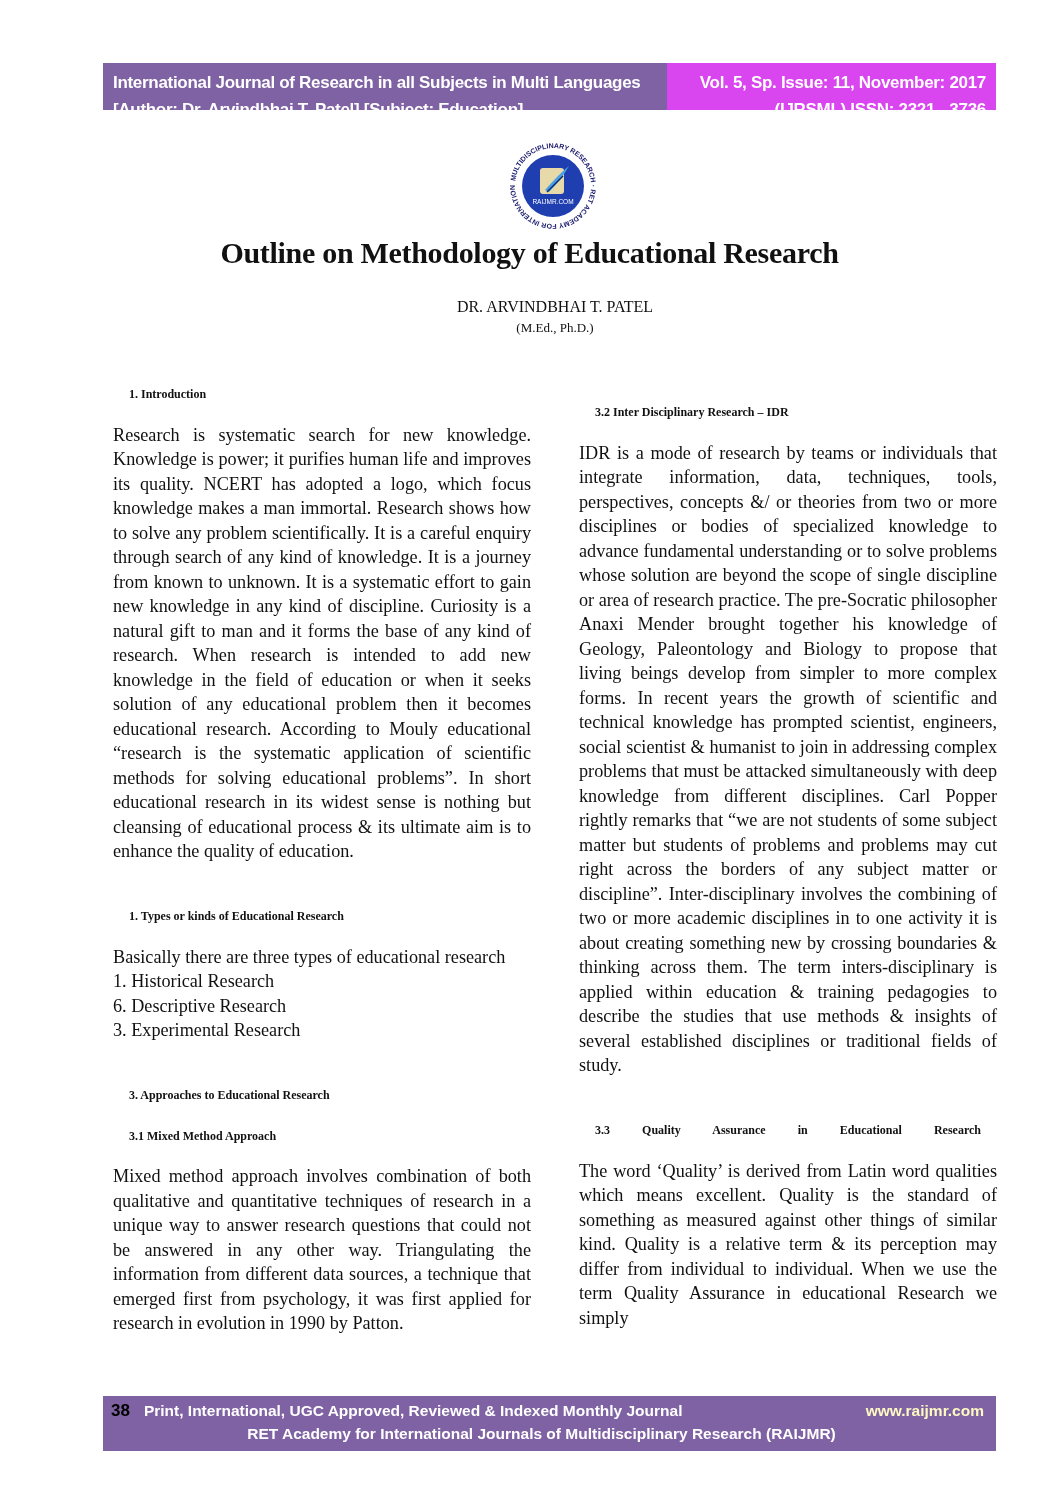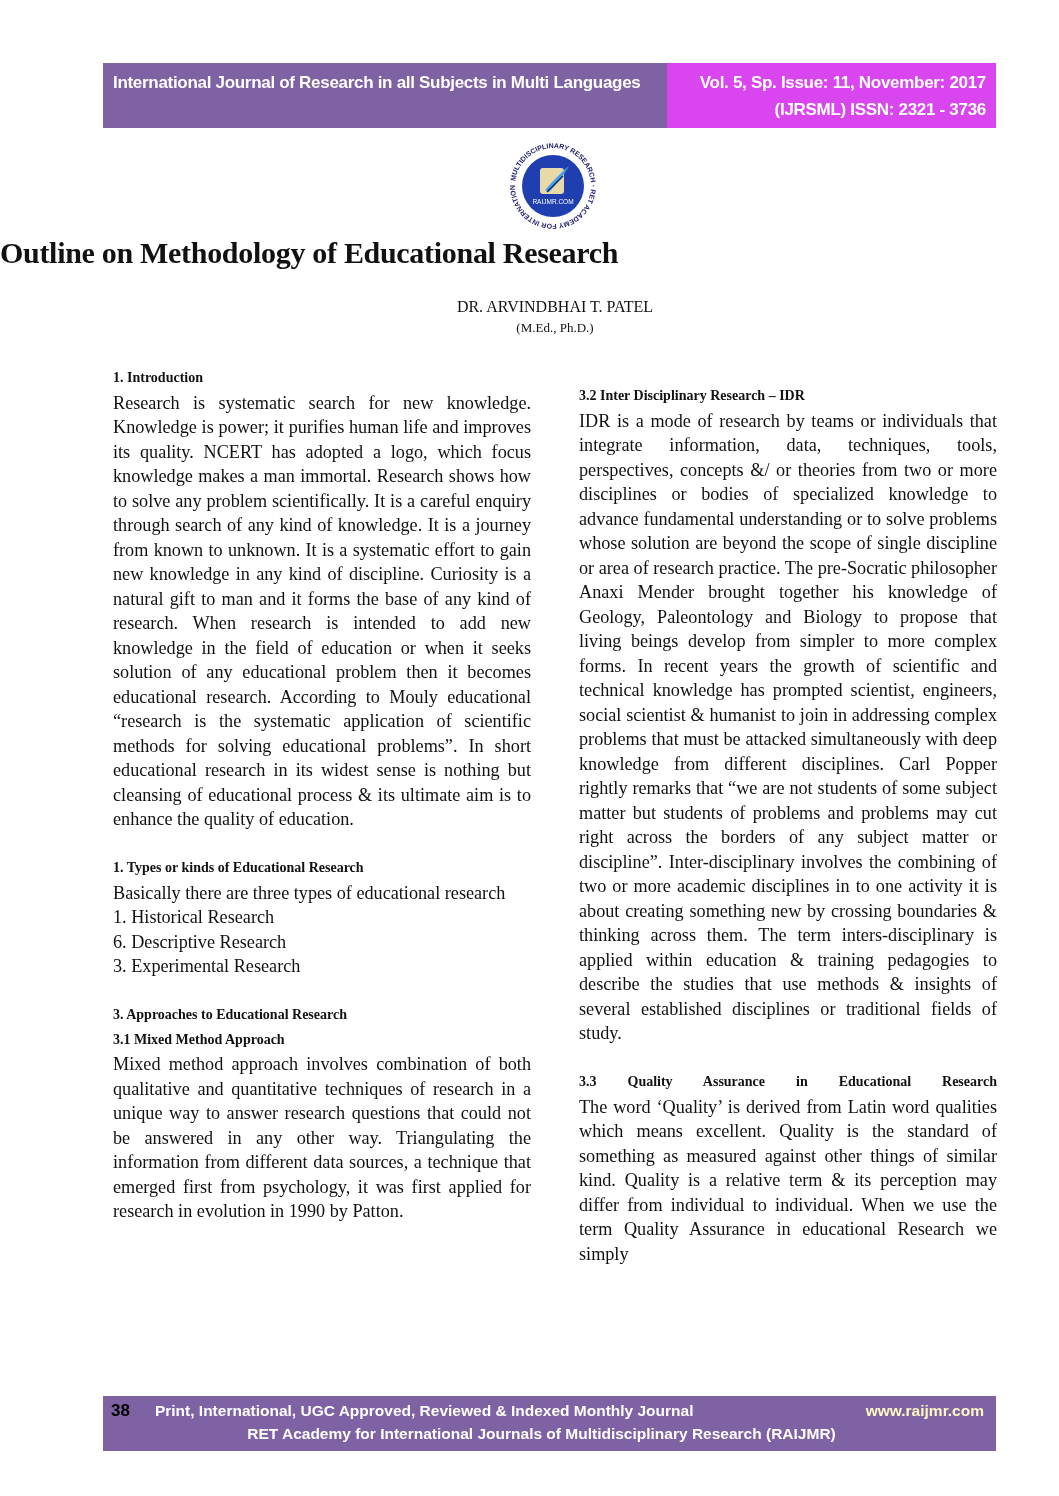--- a/index.html
+++ b/index.html
@@ -1,49 +1,50 @@
 <!DOCTYPE html>
 <html><head>
 <meta charset="utf-8">
 <style>
   html, body { margin: 0; padding: 0; background: #ffffff; }
   body { width: 1059px; height: 1496px; position: relative; overflow: hidden; font-family: "Liberation Serif", serif; color: #111; }
 
-  .hdr { position: absolute; left: 103px; top: 63px; width: 893px; height: 65px; display: flex; }
+  .hdr { position: absolute; left: 103px; top: 63px; width: 893px; height: 47px; display: flex; }
   .hdr-left { background: #7f62a3; width: 564px; color: #fff; font-family: "Liberation Sans", sans-serif; font-weight: bold; font-size: 17px; padding: 6px 0 0 10px; box-sizing: border-box; line-height: 27px; letter-spacing: -0.3px; }
   .hdr-right { background: #d946ef; flex: 1; color: #fff; font-family: "Liberation Sans", sans-serif; font-weight: bold; font-size: 17px; text-align: right; padding: 6px 10px 0 0; box-sizing: border-box; line-height: 27px; letter-spacing: -0.3px; }
 
   .logo { position: absolute; left: 507px; top: 140px; width: 92px; height: 92px; }
 
-  .title { position: absolute; left: 0; width: 1059px; top: 236px; text-align: left; font-weight: bold; font-size: 30px; letter-spacing: -0.3px; }
+  .title { position: absolute; left: 0; width: 1059px; top: 236px; text-align: center; font-weight: bold; font-size: 30px; letter-spacing: -0.3px; }
   .author { position: absolute; left: 0; width: 1110px; top: 298px; text-align: center; font-size: 16px; }
   .quals { position: absolute; left: 0; width: 1110px; top: 320px; text-align: center; font-size: 13px; }
 
   .col { position: absolute; width: 418px; font-size: 18.2px; line-height: 24.5px; }
   .col-left { left: 113px; top: 366px; }
   .col-right { left: 579px; top: 384px; }
   .col p { margin: 0; text-align: justify; text-align-last: left; }
-  .col h3 { margin: 0; font-size: 14px; font-weight: bold; }
+  .col h3 { margin: 16px; font-size: 12px; font-weight: bold; }
   .col .gap { height: 24.5px; }
   .col ul { list-style: none; margin: 0; padding: 0; }
   .h-justify { text-align: justify; text-align-last: justify; }
 
   .ftr { position: absolute; left: 103px; top: 1396px; width: 893px; height: 55px; background: #7f62a3; font-family: "Liberation Sans", sans-serif; font-weight: bold; font-size: 15.5px; color: #fff; }
   .ftr-row1 { position: absolute; left: 8px; right: 12px; top: 3px; height: 24px; display: flex; align-items: center; }
-  .ftr-page { color: #000; font-size: 17px; margin-right: 25px; }
+  .ftr-page { color: #000; font-size: 17px; margin-right: 14px; }
   .ftr-desc { flex: 1; }
   .ftr-url { color: #fef9c3; }
   .ftr-row2 { position: absolute; left: 0; right: 16px; top: 29px; text-align: center; }
 </style>
 </head>
 <body>
 
 <div class="hdr">
   <div class="hdr-left">
     <div>International Journal of Research in all Subjects in Multi Languages</div>
+    <div>[Author: Dr. Arvindbhai T. Patel] [Subject: Education]</div>
   </div>
   <div class="hdr-right">
     <div>Vol. 5, Sp. Issue: 11, November: 2017</div>
     <div>(IJRSML)  ISSN: 2321 - 3736</div>
   </div>
 </div>
 
 <div class="logo">
   <svg width="92" height="92" viewBox="0 0 92 92">
     <defs>

